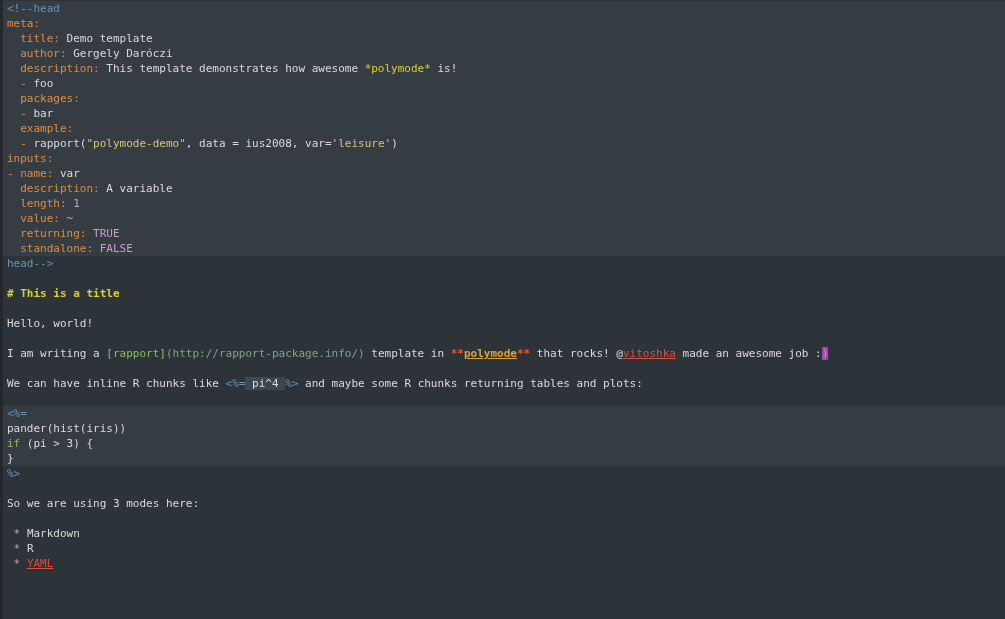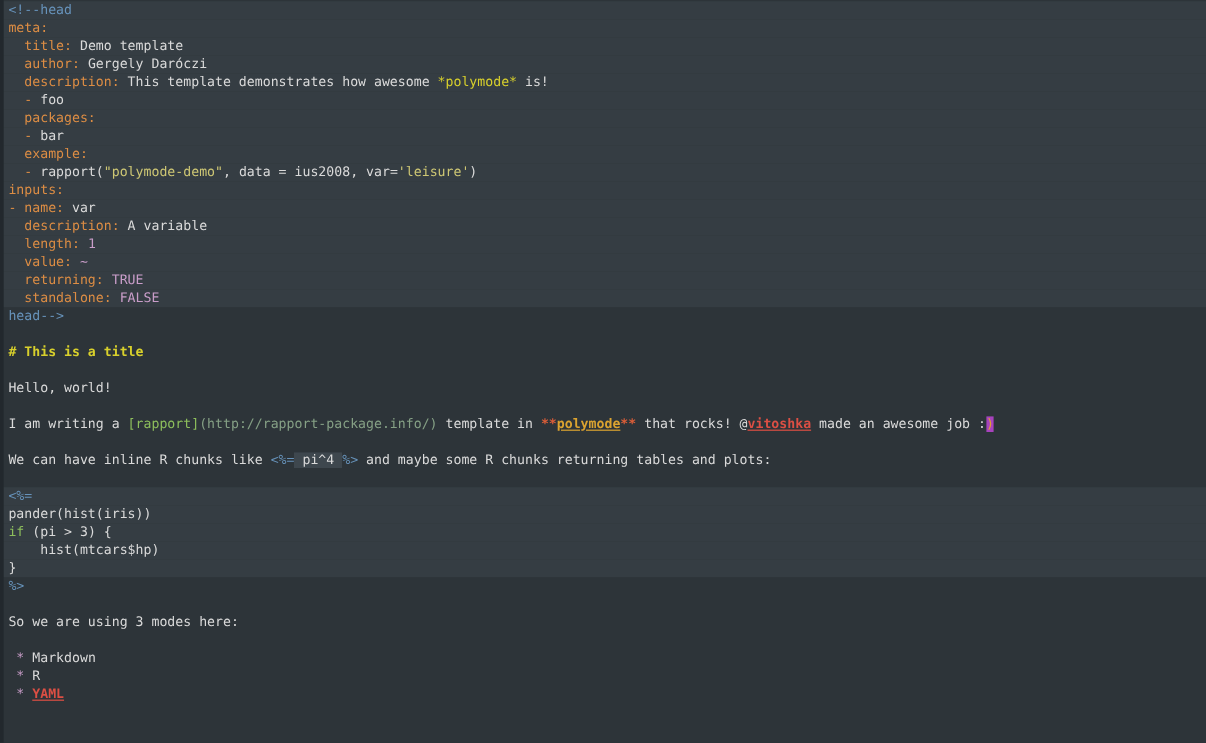--- a/index.html
+++ b/index.html
@@ -34,21 +34,21 @@
   .s-delim   { color: var(--fg_delim); }
   .s-key     { color: var(--fg_key); }
   .s-yellow  { color: var(--fg_yellow); text-align: center; }
   .s-string  { color: var(--fg_string); }
   .s-plum    { color: var(--fg_plum); }
   .s-green   { color: var(--fg_green); }
   .s-url     { color: var(--fg_url); }
   .s-title   { color: var(--fg_yellow); font-weight: bold; }
   .s-stars   { color: var(--fg_stars); font-weight: bold; }
   .s-goldlink{ color: var(--fg_gold); font-weight: bold; text-decoration: underline; }
-  .s-redlink { color: var(--fg_red); font-weight: bold; text-decoration: underline; }
+  .s-redlink { color: var(--fg_red); font-weight: normal; text-decoration: underline; }
   .s-inline  { color: var(--fg_default); background: var(--bg_inline); }
   .s-cursor  { color: var(--fg_cursor); background: var(--bg_cursor); }
 </style>
 </head>
 <body>
 
 <div class="editor">
   <div class="code">
       <div class="line hl"><span class="s-delim">&lt;!--head</span></div>
       <div class="line hl"><span class="s-key">meta:</span></div>
@@ -73,21 +73,20 @@
       <div class="line"></div>
       <div class="line"><span class="s-default">Hello, world!</span></div>
       <div class="line"></div>
       <div class="line"><span class="s-default">I am writing a </span><span class="s-green">[rapport]</span><span class="s-url">(http://rapport-package.info/)</span><span class="s-default"> template in </span><span class="s-stars">**</span><span class="s-goldlink">polymode</span><span class="s-stars">**</span><span class="s-default"> that rocks! @</span><span class="s-redlink">vitoshka</span><span class="s-default"> made an awesome job :</span><span class="s-cursor">)</span></div>
       <div class="line"></div>
       <div class="line"><span class="s-default">We can have inline R chunks like </span><span class="s-delim">&lt;%=</span><span class="s-inline"> pi^4 </span><span class="s-delim">%&gt;</span><span class="s-default"> and maybe some R chunks returning tables and plots:</span></div>
       <div class="line"></div>
       <div class="line hl"><span class="s-delim">&lt;%=</span></div>
       <div class="line hl"><span class="s-default">pander(hist(iris))</span></div>
       <div class="line hl"><span class="s-green">if</span><span class="s-default"> (pi &gt; 3) {</span></div>
-      <div class="line hl"><span class="s-default">    hist(mtcars$hp)</span></div>
       <div class="line hl"><span class="s-default">}</span></div>
       <div class="line"><span class="s-delim">%&gt;</span></div>
       <div class="line"></div>
       <div class="line"><span class="s-default">So we are using 3 modes here:</span></div>
       <div class="line"></div>
       <div class="line"><span class="s-plum"> * </span><span class="s-default">Markdown</span></div>
       <div class="line"><span class="s-plum"> * </span><span class="s-default">R</span></div>
       <div class="line"><span class="s-plum"> * </span><span class="s-redlink">YAML</span></div>
     </div>
 </div>

